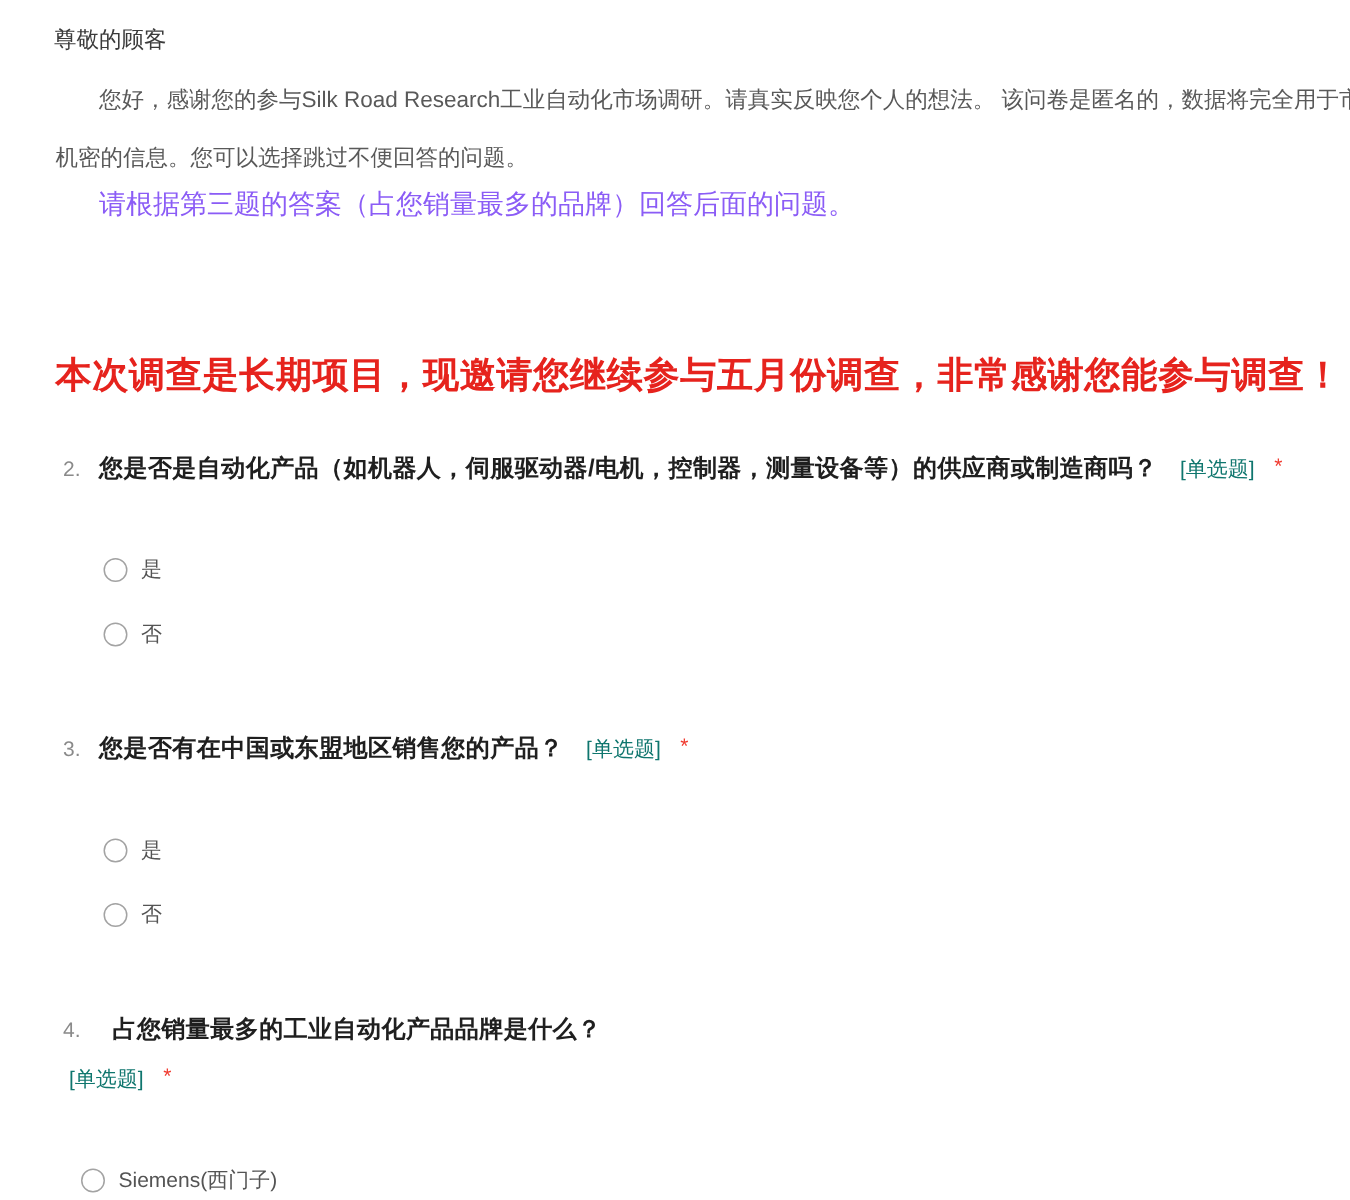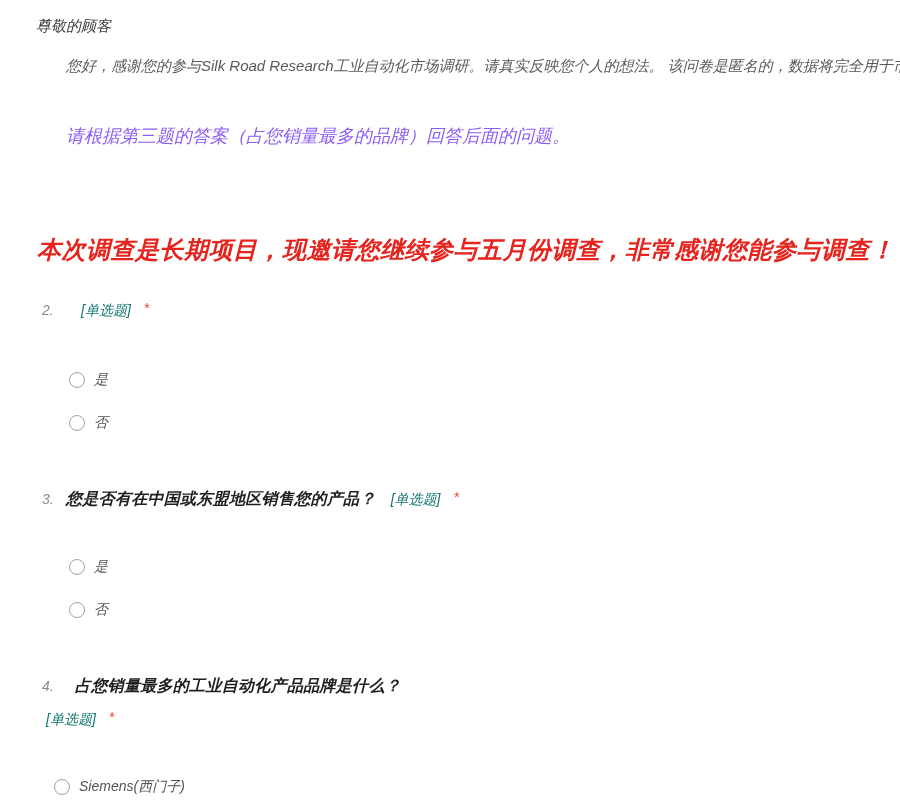--- a/index.html
+++ b/index.html
@@ -8,21 +8,21 @@
     background: #ffffff;
   }
   .page {
     position: relative;
     width: 900px;
     height: 800px;
     overflow: hidden;
     background: #ffffff;
     font-family: "Liberation Sans", "DejaVu Sans", sans-serif;
   }
-  .abs { position: absolute; font-style: italic; }
+  .abs { position: absolute; }
 
   .greeting {
     top: 17px; left: 36px;
     font-size: 15px;
     color: #3b3b3b;
   }
   .intro1 {
     top: 57px; left: 37px;
     font-size: 15px;
     color: #595959;
@@ -116,27 +116,29 @@
   .pos-q4o1 { top: 778px; left: 54px; }
 </style>
 </head>
 <body>
 
 <div class="page">
 
   <div class="abs greeting">尊敬的顾客</div>
 
   <div class="abs intro1">您好，感谢您的参与Silk Road Research工业自动化市场调研。请真实反映您个人的想法。 该问卷是匿名的，数据将完全用于市场研究</div>
+  <div class="abs intro2">机密的信息。您可以选择跳过不便回答的问题。</div>
 
   <div class="abs note">请根据第三题的答案（占您销量最多的品牌）回答后面的问题。</div>
 
   <div class="abs banner">本次调查是长期项目，现邀请您继续参与五月份调查，非常感谢您能参与调查！</div>
 
   <div class="abs qrow pos-q2">
     <span class="qnum">2.</span>
+    <span class="qtext">您是否是自动化产品（如机器人，伺服驱动器/电机，控制器，测量设备等）的供应商或制造商吗？</span>
     <span class="qtype">[单选题]</span>
     <span class="qreq">*</span>
   </div>
   <div class="abs opt pos-q2o1">
     <span class="radio"></span>
     <span class="optlabel">是</span>
   </div>
   <div class="abs opt pos-q2o2">
     <span class="radio"></span>
     <span class="optlabel">否</span>

